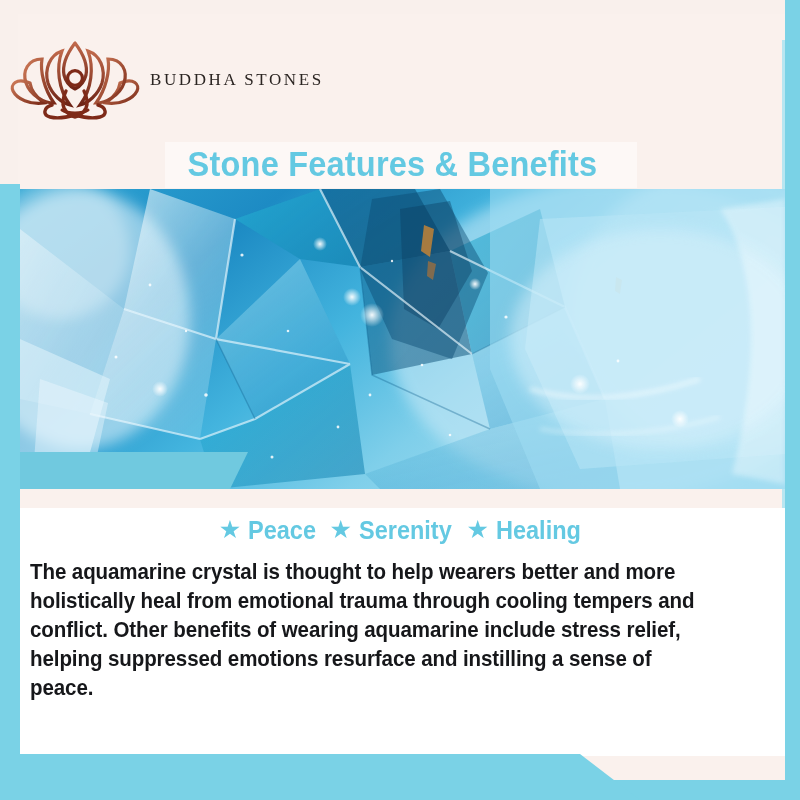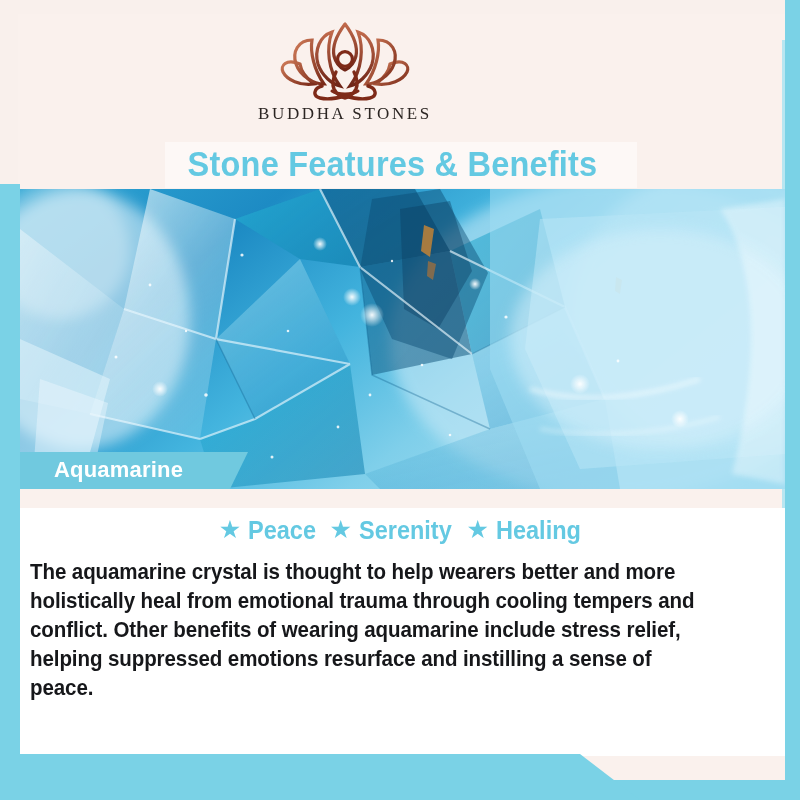--- a/index.html
+++ b/index.html
@@ -82,21 +82,21 @@
   }
 
   
   .logo-wrap {
     position: absolute;
     left: 0;
     top: 18px;
     width: 690px;
     height: 122px;
     display: flex;
-    flex-direction: column;
+    flex-direction: row;
     align-items: center;
     justify-content: flex-start;
   }
   .logo-mark {
     width: 150px;
     height: 84px;
     display: block;
   }
   .logo-text {
     margin-top: 2px;
@@ -379,21 +379,20 @@
           <circle cx="350" cy="206" r="1.4"></circle>
       </g>
 
       <polygon points="0,150 90,190 60,300 0,300" fill="#E2F4FC" opacity="0.55"></polygon>
       <polygon points="20,190 88,214 70,300 12,300" fill="#F2FAFE" opacity="0.4"></polygon>
       <ellipse cx="40" cy="60" rx="70" ry="70" fill="#FFFFFF" opacity="0.3" filter="url(#soft)"></ellipse>
     </svg>
   </div>
 
   <div class="stone-tag"></div>
-  <div class="stone-tag-label">Aquamarine</div>
 
   <div class="white-body-plate"></div>
 
   <div class="benefits">
     <div class="benefit">
       <span class="benefit-star">★</span>
       <span class="benefit-label">Peace</span>
     </div>
     <div class="benefit">
       <span class="benefit-star">★</span>

